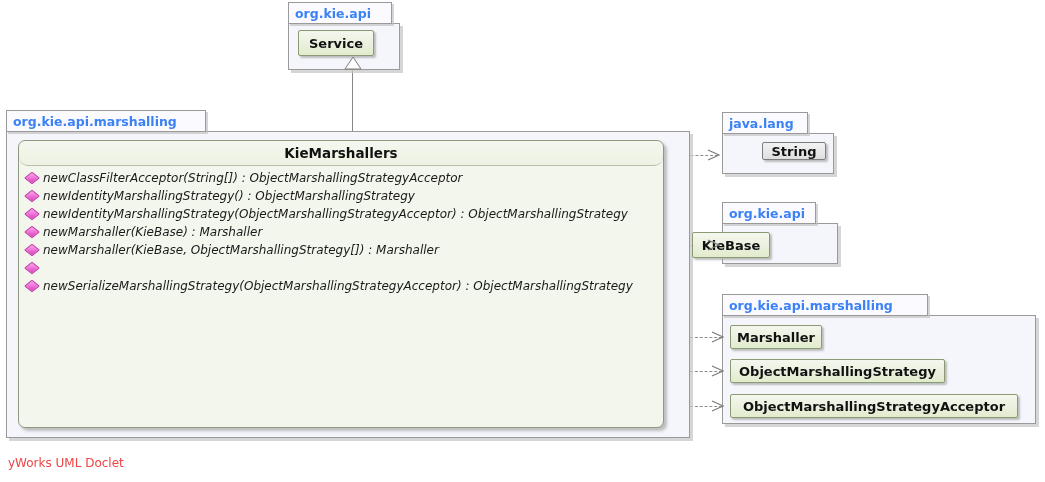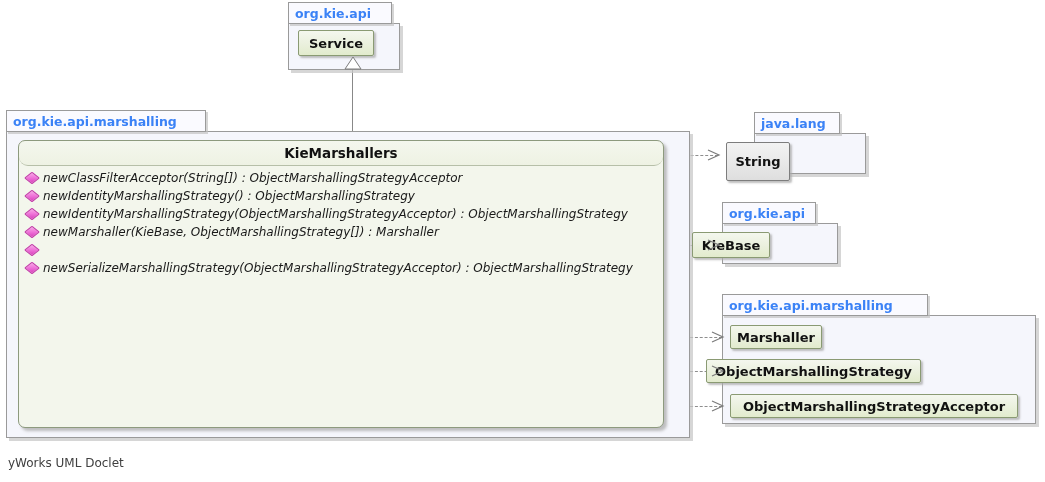--- a/index.html
+++ b/index.html
@@ -140,21 +140,21 @@
     z-index: 1;
   }
   .arrow-open {
     position: absolute;
     z-index: 5;
   }
 
   .footer {
     position: absolute;
     font-size: 12px;
-    color: #404040;
+    color: #ef4444;
     font-family: "DejaVu Sans", sans-serif;
   }
 </style>
 </head>
 <body>
 
 <div class="vline" style="left:352px; top:66px; height:82px;"></div>
 <svg class="arrow-open" style="left:344px; top:56px;" width="18" height="14" viewBox="0 0 18 14">
   <polygon points="9,1 17,13 1,13" fill="#ffffff" stroke="#7c7c7c" stroke-width="1"></polygon>
 </svg>
@@ -207,51 +207,55 @@
     <div class="member">
       <span class="m-icon"></span>
       <span>newIdentityMarshallingStrategy() : ObjectMarshallingStrategy</span>
     </div>
 
     <div class="member">
       <span class="m-icon"></span>
       <span>newIdentityMarshallingStrategy(ObjectMarshallingStrategyAcceptor) : ObjectMarshallingStrategy</span>
     </div>
 
+    <div class="member">
+      <span class="m-icon"></span>
+      <span>newMarshaller(KieBase) : Marshaller</span>
+    </div>
 
     <div class="member">
       <span class="m-icon"></span>
       <span>newMarshaller(KieBase, ObjectMarshallingStrategy[]) : Marshaller</span>
     </div>
 
     <div class="member">
       <span class="m-icon"></span>
     </div>
 
     <div class="member">
       <span class="m-icon"></span>
       <span>newSerializeMarshallingStrategy(ObjectMarshallingStrategyAcceptor) : ObjectMarshallingStrategy</span>
     </div>
 
   </div>
 </div>
 
-<div class="package" style="left:722px; top:112px; width:112px; height:62px;margin-left:32px;">
+<div class="package" style="left:722px; top:112px; width:112px; height:62px;">
   <div class="pkg-tab" style="width:86px;">java.lang</div>
   <div class="pkg-body" style="top:21px; width:112px; height:41px;"></div>
 </div>
-<div class="chip grey" style="left:726px; top:142px; width:64px; height:39px;">String</div>
+<div class="chip grey" style="left:762px; top:142px; width:64px; height:18px;">String</div>
 
 <div class="package" style="left:722px; top:202px; width:116px; height:62px;">
   <div class="pkg-tab" style="width:94px;">org.kie.api</div>
   <div class="pkg-body" style="top:21px; width:116px; height:41px;"></div>
 </div>
 <div class="chip green" style="left:692px; top:232px; width:78px; height:26px;">KieBase</div>
 
 <div class="package" style="left:722px; top:294px; width:314px; height:130px;">
   <div class="pkg-tab" style="width:206px;">org.kie.api.marshalling</div>
   <div class="pkg-body" style="top:21px; width:314px; height:109px;"></div>
 </div>
 <div class="chip green" style="left:730px; top:325px; width:92px; height:24px;">Marshaller</div>
-<div class="chip green" style="left:706px; top:359px; width:215px; height:24px;">ObjectMarshallingStrategy</div>
+<div class="chip green" style="left:730px; top:359px; width:215px; height:24px;">ObjectMarshallingStrategy</div>
 <div class="chip green" style="left:730px; top:394px; width:288px; height:24px;">ObjectMarshallingStrategyAcceptor</div>
 
 <div class="footer" style="left:8px; top:456px;">yWorks UML Doclet</div>
 
 </body></html>

